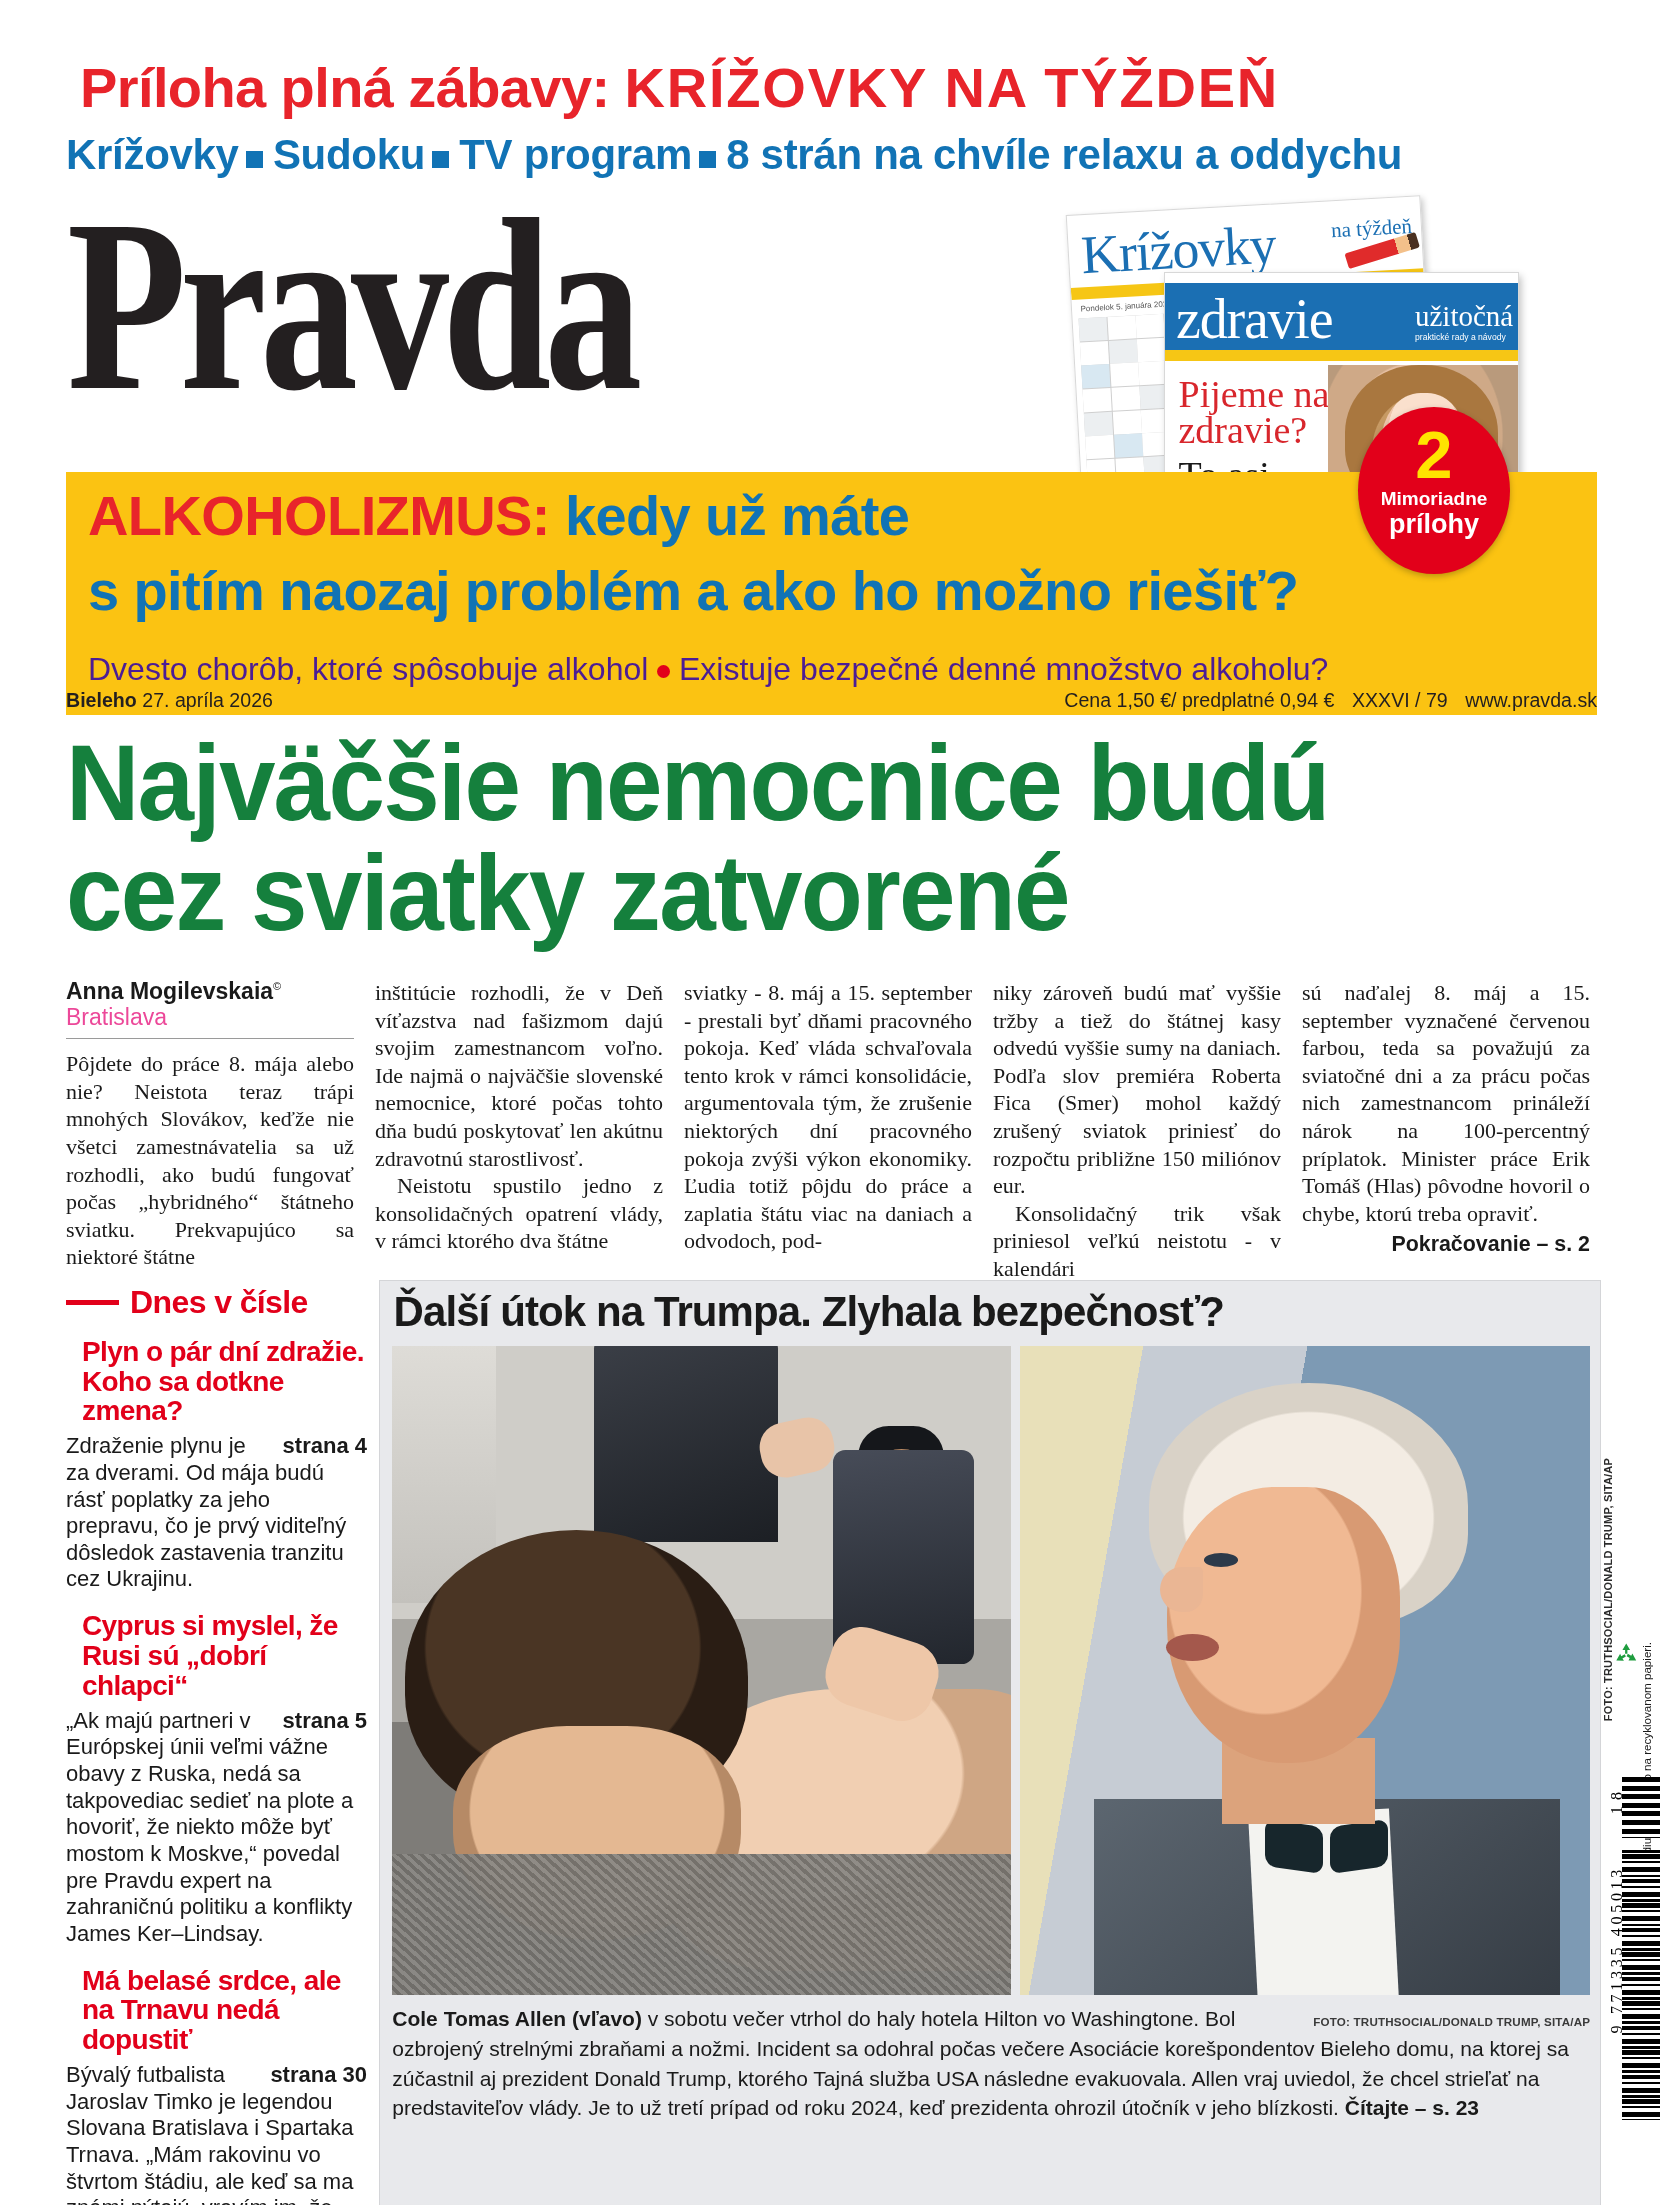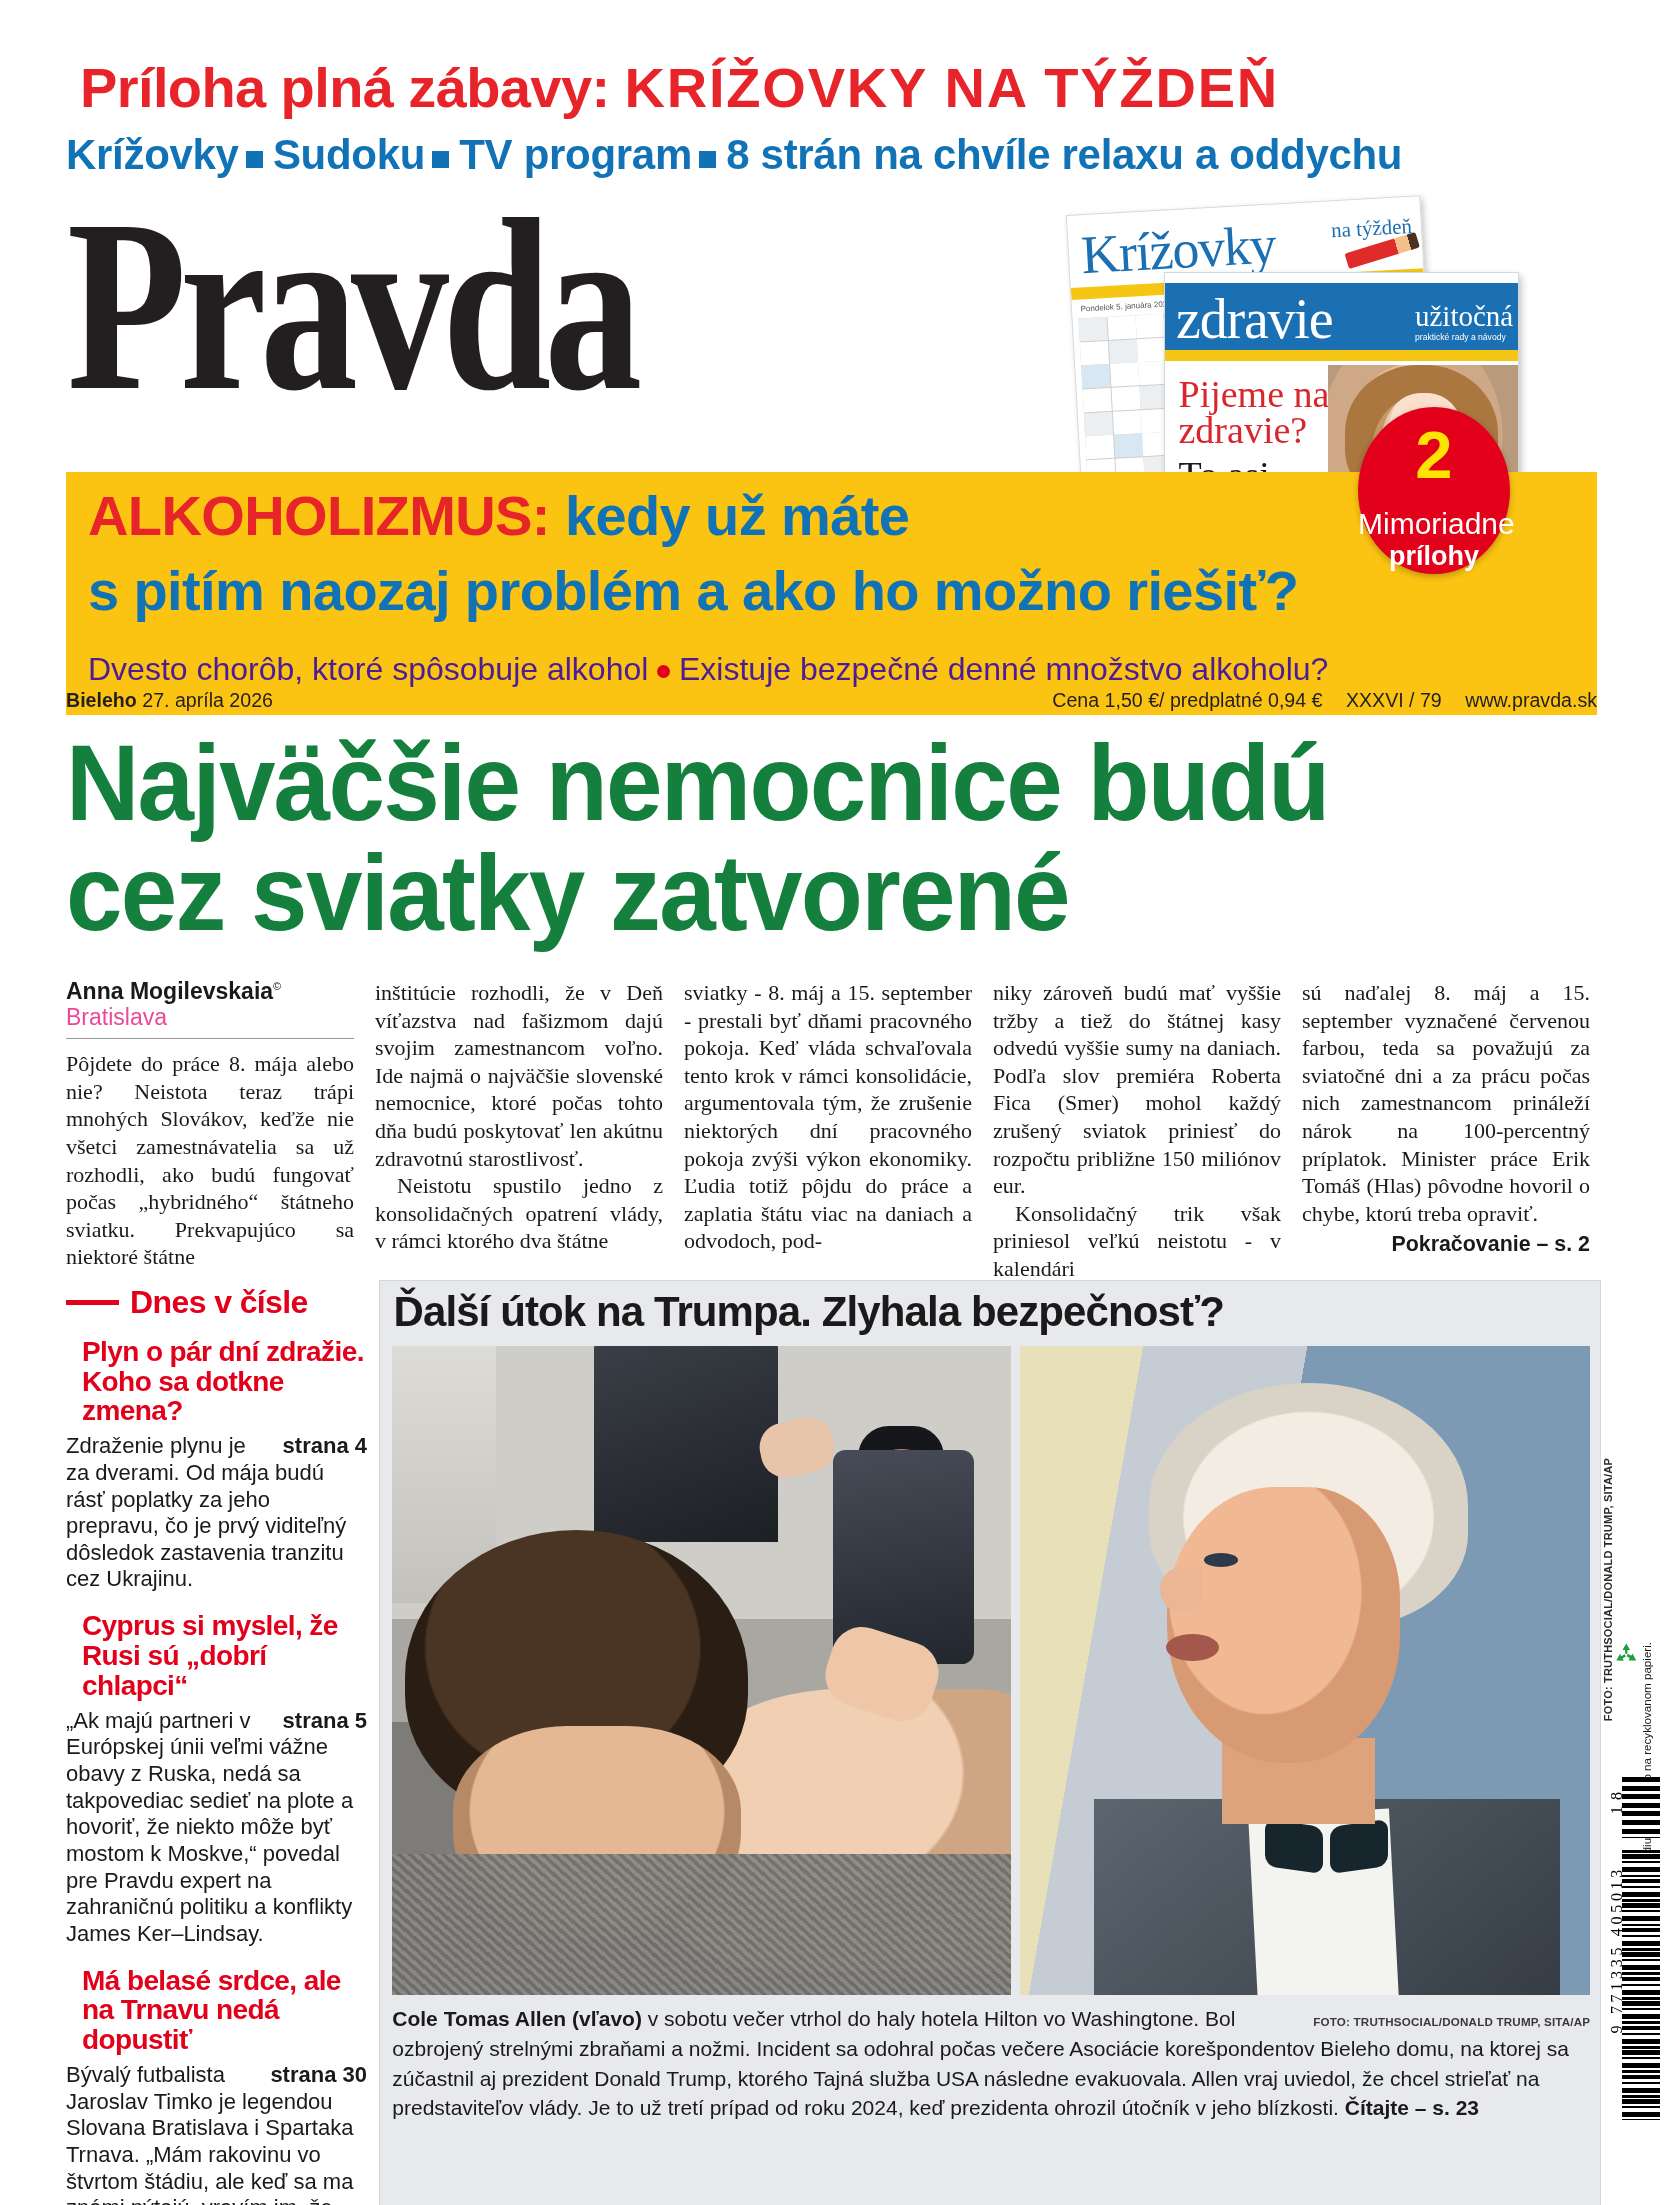--- a/index.html
+++ b/index.html
@@ -105,21 +105,21 @@
   }
   .zd-shirt { position:absolute; left:0; bottom:0; width:100%; height:43px;
     background:linear-gradient(180deg,#d05c6b,#b0424f); }
 
   .badge2 {
     position:absolute; right:0; top:202px; width:152px; height:167px;
     background:#e2001a; border-radius:50%; color:#fff; text-align:center;
     box-shadow:0 2.5px 6.1px rgba(0,0,0,0.25); z-index:5;
   }
   .badge2 .b2num { font-size:67px; font-weight:700; color:#ffe400; line-height:1; margin-top:13.5px; }
-  .badge2 .b2a { font-size:30px; font-weight:400; line-height:1.15; margin-top:19px; }
+  .badge2 .b2a { font-size:19px; font-weight:700; line-height:1.15; margin-top:0; }
   .badge2 .b2b { font-size:27px; font-weight:700; line-height:1.15; }
 
   
   .alcbar {
     position:absolute; left:66px; top:472px; width:1531px; height:243px;
     background:#fbc312;
   }
   .alc-l1 { position:absolute; left:22px; top:16px; font-size:56px; font-weight:700;
             white-space:nowrap; line-height:1; }
   .alc-l1 .red { color:#e8242b; letter-spacing:-0.6px; }
@@ -129,21 +129,21 @@
   .alc-l3 { position:absolute; left:22px; top:160px; font-size:32px; font-weight:400;
             color:#4c1d95; white-space:nowrap; line-height:1;margin-top:21px; }
   .dot { display:inline-block; width:13.5px; height:13.5px; border-radius:50%;
          background:#e2001a; margin:0 8.6px; vertical-align:1.8px; }
 
   
   .dateline { position:absolute; left:66px; top:689px; width:1531px;
               display:flex; justify-content:space-between; align-items:baseline;
               font-size:19.6px; color:#231f20; }
   .dateline .left b { font-weight:700; }
-  .dateline .right span { margin-left:18px; }
+  .dateline .right span { margin-left:12px; }
 
   
   .mainhead {
     position:absolute; left:66px; top:728px; width:1544px;
     font-weight:700; font-size:108px; line-height:1.02; color:#15803d;
     letter-spacing:-1.8px;
   }
   .mainhead div { transform: scaleX(0.94); transform-origin: left center; }
 
   

